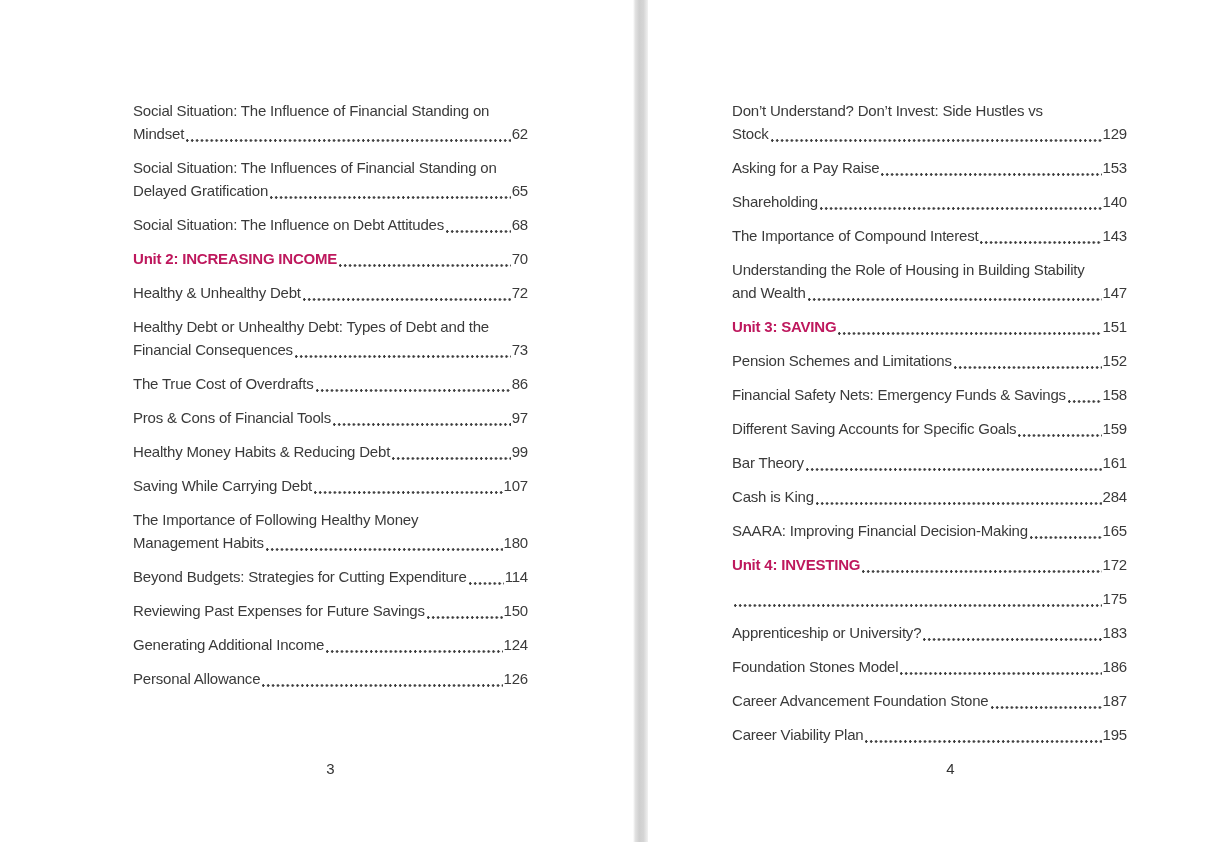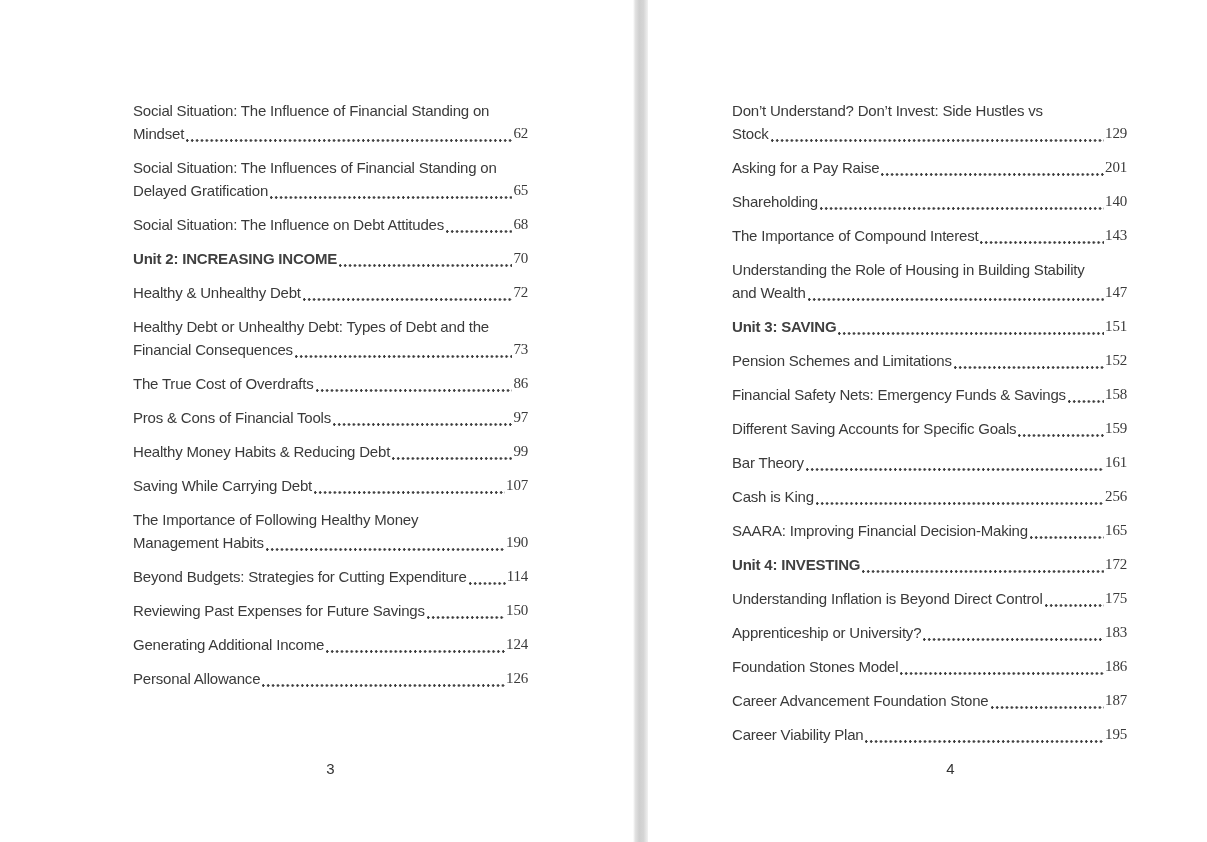--- a/index.html
+++ b/index.html
@@ -41,36 +41,36 @@
   .entry {
     font-size: 15px;
     line-height: 23px;
     letter-spacing: -0.2px;
     color: #3a3a3a;
     margin-bottom: 11px;
   }
   .entry-line { white-space: nowrap; }
   .entry .last { display: flex; justify-content: flex-end; }
   .entry .t   { white-space: nowrap; }
-  .entry .num { white-space: nowrap; font-family: Liberation Serif, serif; }
+  .entry .num { white-space: nowrap; }
   .entry .leader {
     flex: 1 1 0;
     min-width: 8px;
     height: 3px;
     align-self: flex-end;
     margin: 0 1px 3px 2px;
     background-image: radial-gradient(circle at 1.3px 1.5px,
       #3a3a3a 1.05px, rgba(0,0,0,0) 1.45px);
     background-size: 4.9px 3px;
     background-repeat: repeat-x;
   }
   .entry.bold .t,
   .entry.bold .entry-line {
     font-weight: 700;
-    color: #404040;
+    color: #be185d;
   }
   .folio {
     position: absolute;
     top: 757px;
     width: 395px;
     text-align: center;
     font-size: 15px;
     line-height: 23px;
     color: #333333;
   }
@@ -155,21 +155,21 @@
             <span class="t">Saving While Carrying Debt</span>
             <span class="leader"></span>
             <span class="num">107</span>
           </div>
         </div>
         <div class="entry">
           <div class="entry-line">The Importance of Following Healthy Money</div>
           <div class="last">
             <span class="t">Management Habits</span>
             <span class="leader"></span>
-            <span class="num">190</span>
+            <span class="num">180</span>
           </div>
         </div>
         <div class="entry">
           <div class="last">
             <span class="t">Beyond Budgets: Strategies for Cutting Expenditure</span>
             <span class="leader"></span>
             <span class="num">114</span>
           </div>
         </div>
         <div class="entry">
@@ -206,21 +206,21 @@
           <div class="last">
             <span class="t">Stock</span>
             <span class="leader"></span>
             <span class="num">129</span>
           </div>
         </div>
         <div class="entry">
           <div class="last">
             <span class="t">Asking for a Pay Raise</span>
             <span class="leader"></span>
-            <span class="num">201</span>
+            <span class="num">153</span>
           </div>
         </div>
         <div class="entry">
           <div class="last">
             <span class="t">Shareholding</span>
             <span class="leader"></span>
             <span class="num">140</span>
           </div>
         </div>
         <div class="entry">
@@ -270,40 +270,39 @@
           <div class="last">
             <span class="t">Bar Theory</span>
             <span class="leader"></span>
             <span class="num">161</span>
           </div>
         </div>
         <div class="entry">
           <div class="last">
             <span class="t">Cash is King</span>
             <span class="leader"></span>
-            <span class="num">256</span>
+            <span class="num">284</span>
           </div>
         </div>
         <div class="entry">
           <div class="last">
             <span class="t">SAARA: Improving Financial Decision-Making</span>
             <span class="leader"></span>
             <span class="num">165</span>
           </div>
         </div>
         <div class="entry bold">
           <div class="last">
             <span class="t">Unit 4: INVESTING</span>
             <span class="leader"></span>
             <span class="num">172</span>
           </div>
         </div>
         <div class="entry">
           <div class="last">
-            <span class="t">Understanding Inflation is Beyond Direct Control</span>
             <span class="leader"></span>
             <span class="num">175</span>
           </div>
         </div>
         <div class="entry">
           <div class="last">
             <span class="t">Apprenticeship or University?</span>
             <span class="leader"></span>
             <span class="num">183</span>
           </div>

